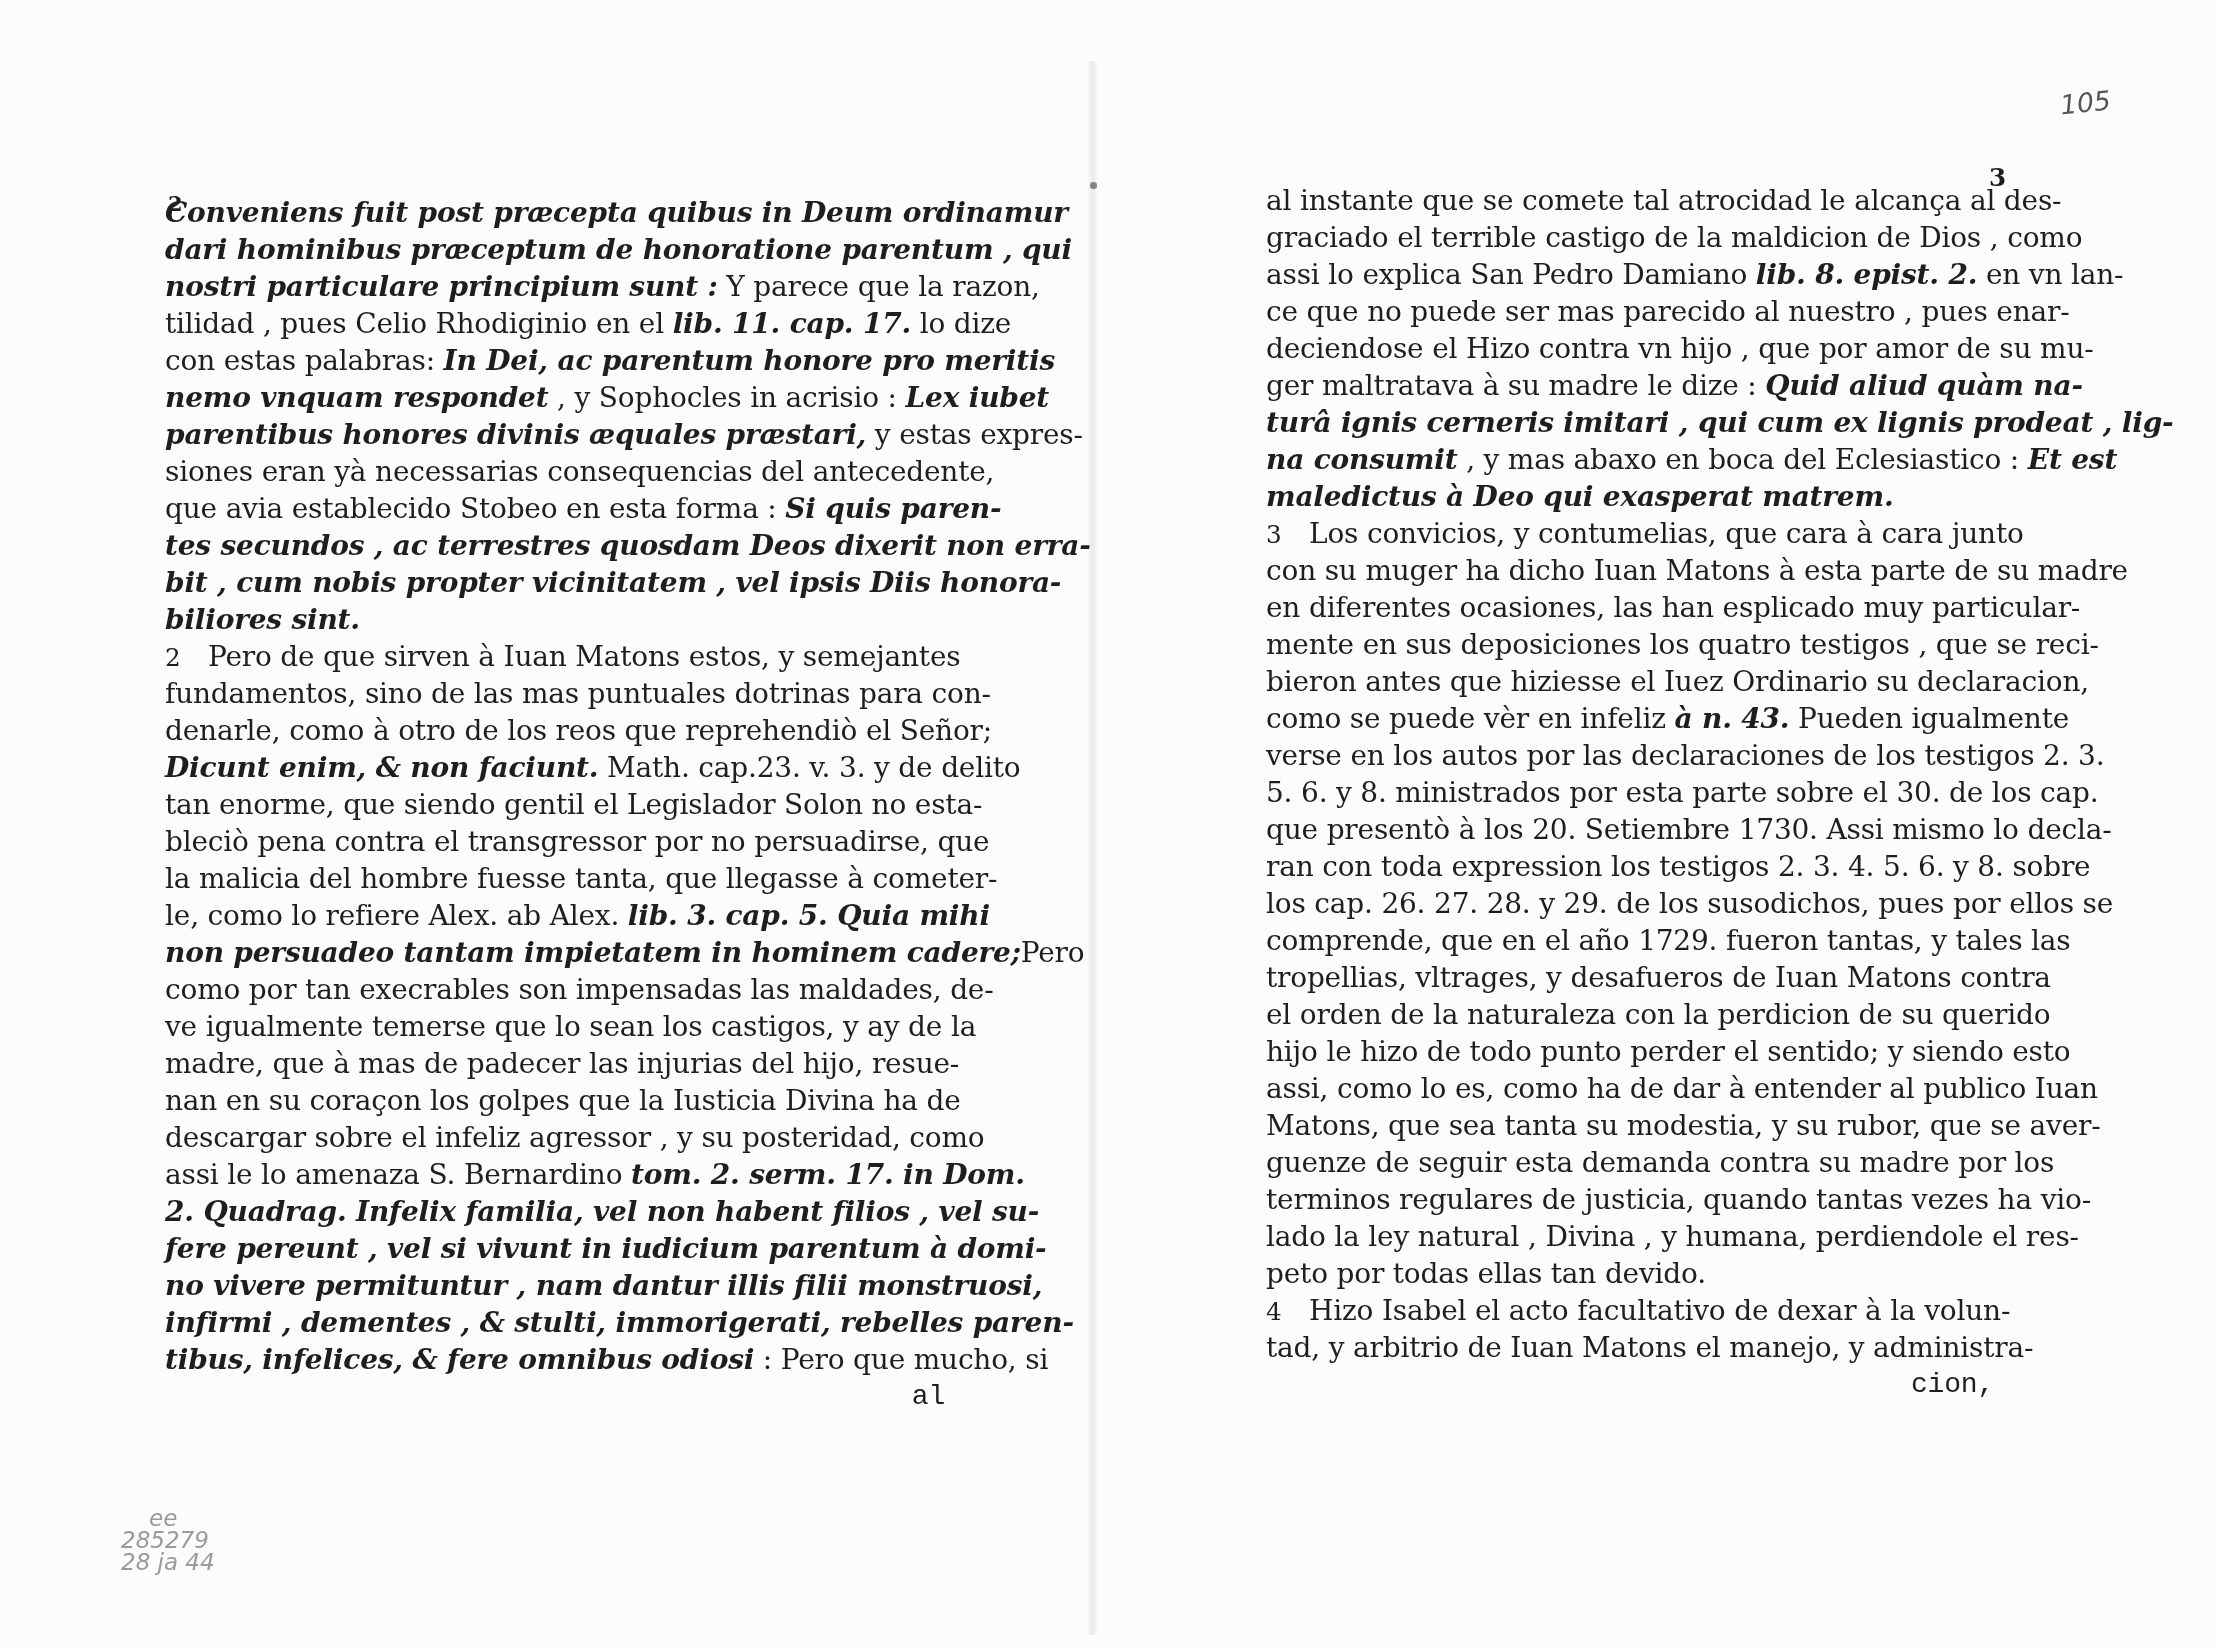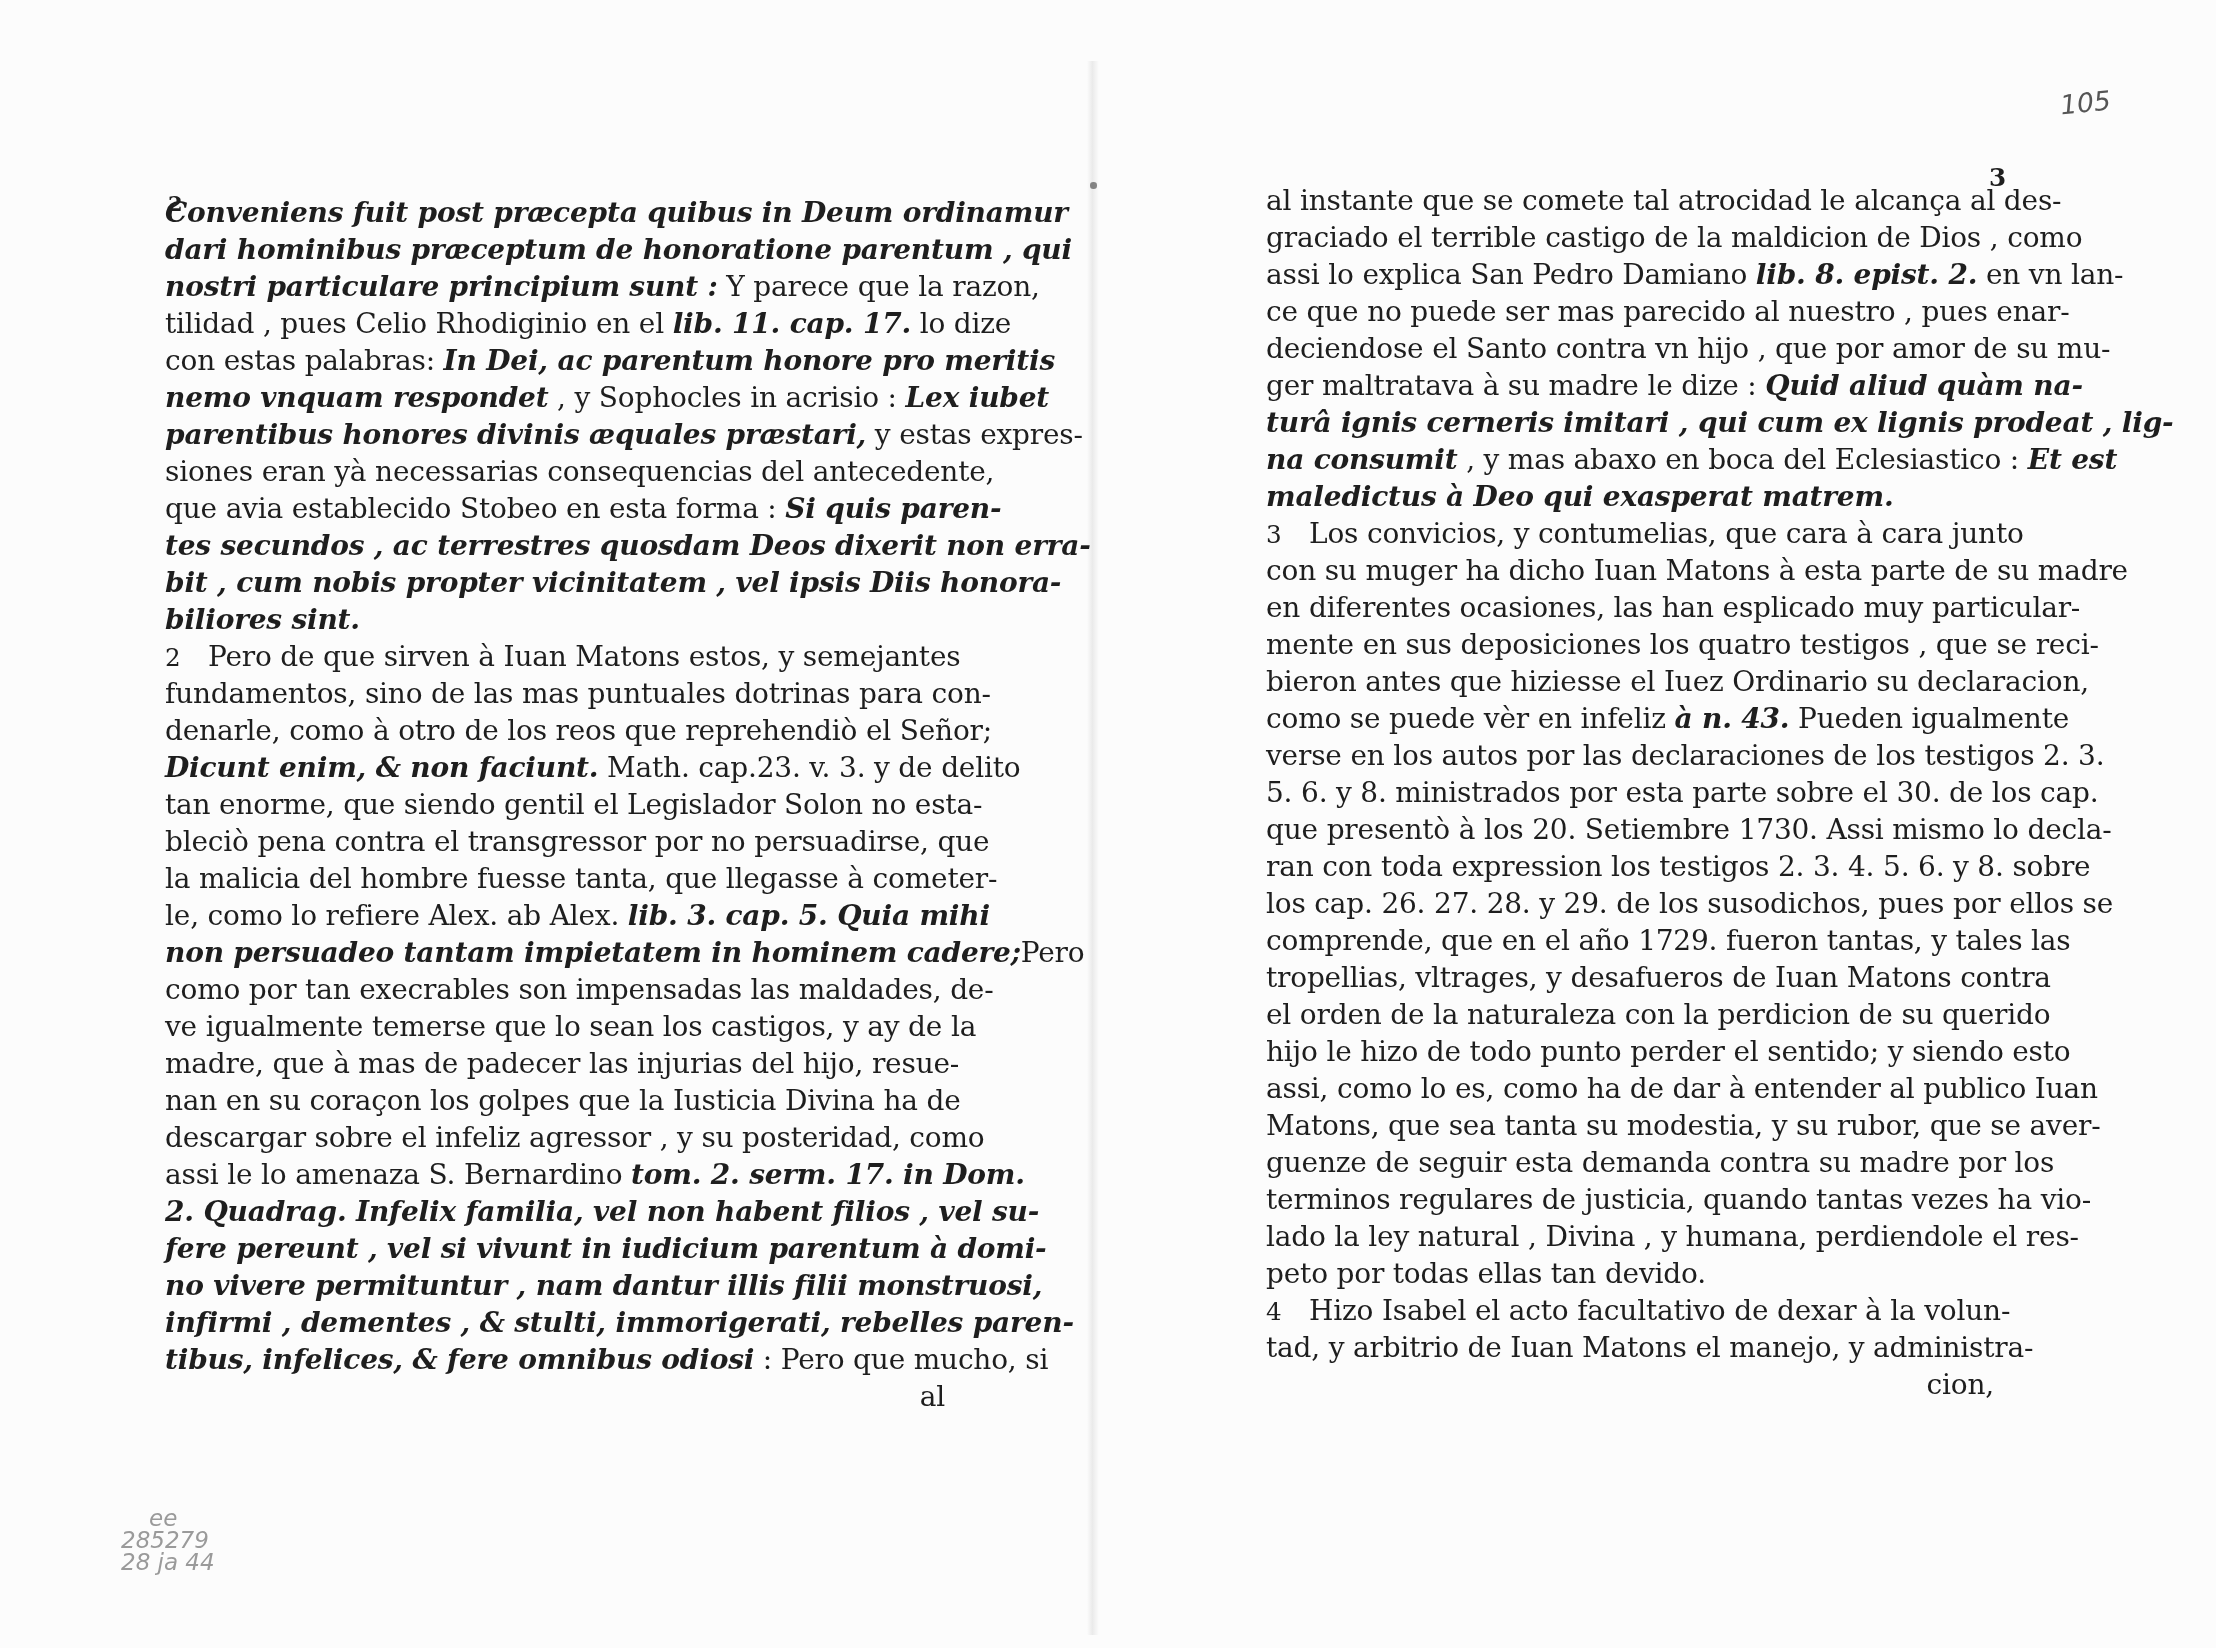--- a/index.html
+++ b/index.html
@@ -19,21 +19,21 @@
   .page { position: absolute; top: 0; height: 1648px; }
   .page.left { left: 0; width: 1087px; }
   .page.right { left: 1101px; width: 1115px; }
 
   .text-block { position: absolute; font-size: 28px; line-height: 37px; letter-spacing: -0.2px; }
   .page.left .text-block { left: 165px; top: 194px; width: 780px; }
   .page.right .text-block { left: 165px; top: 182px; width: 728px; }
 
   .line { display: block; white-space: nowrap; text-align: justify; text-align-last: justify; height: 37px; overflow: visible; }
   .line.short { text-align-last: left; }
-  .line.catch { text-align: left; text-align-last: right; }
+  .line.catch { text-align: left; text-align-last: right; font-family: Liberation Mono, monospace; }
   .seg-i { font-style: italic; font-weight: bold; }
   .para-num { display: inline-block; width: 43px; text-align: center; font-size: 24.6px; }
 
   .page-num { position: absolute; font-size: 24.6px; font-weight: bold; }
   .page.left .page-num { left: 168px; top: 191px; font-size: 21px; }
   .page.right .page-num { left: 888px; top: 163px; }
 
   .folio { position: absolute; left: 959px; top: 87px; font-size: 26.5px; font-style: italic; color: #555; font-family: "DejaVu Sans", sans-serif; transform: rotate(-6deg); }
   .stamp { position: absolute; left: 121px; top: 1507px; font-size: 23px; color: #9a9a9a; line-height: 22px; font-family: "DejaVu Sans", sans-serif; font-style: italic; }
 </style>
@@ -89,21 +89,21 @@
   </div>
 
   <div class="page right">
     <span class="page-num">3</span>
     <span class="folio">105</span>
     <div class="text-block" id="right-text">
         <span class="line"><span>al instante que se comete tal atrocidad le alcança al des-</span></span>
         <span class="line"><span>graciado el terrible castigo de la maldicion de Dios , como</span></span>
         <span class="line"><span>assi lo explica San Pedro Damiano </span><span class="seg-i">lib. 8. epist. 2.</span><span> en vn lan-</span></span>
         <span class="line"><span>ce que no puede ser mas parecido al nuestro , pues enar-</span></span>
-        <span class="line"><span>deciendose el Santo contra vn hijo , que por amor de su mu-</span></span>
+        <span class="line"><span>deciendose el Hizo contra vn hijo , que por amor de su mu-</span></span>
         <span class="line"><span>ger maltratava à su madre le dize : </span><span class="seg-i">Quid aliud quàm na-</span></span>
         <span class="line"><span class="seg-i">turâ ignis cerneris imitari , qui cum ex lignis prodeat , lig-</span></span>
         <span class="line"><span class="seg-i">na consumit</span><span> , y mas abaxo en boca del Eclesiastico : </span><span class="seg-i">Et est</span></span>
         <span class="line short"><span class="seg-i">maledictus à Deo qui exasperat matrem.</span></span>
         <span class="line"><span class="para-num">3</span><span>Los convicios, y contumelias, que cara à cara junto</span></span>
         <span class="line"><span>con su muger ha dicho Iuan Matons à esta parte de su madre</span></span>
         <span class="line"><span>en diferentes ocasiones, las han esplicado muy particular-</span></span>
         <span class="line"><span>mente en sus deposiciones los quatro testigos , que se reci-</span></span>
         <span class="line"><span>bieron antes que hiziesse el Iuez Ordinario su declaracion,</span></span>
         <span class="line"><span>como se puede vèr en infeliz </span><span class="seg-i">à n. 43.</span><span> Pueden igualmente</span></span>

